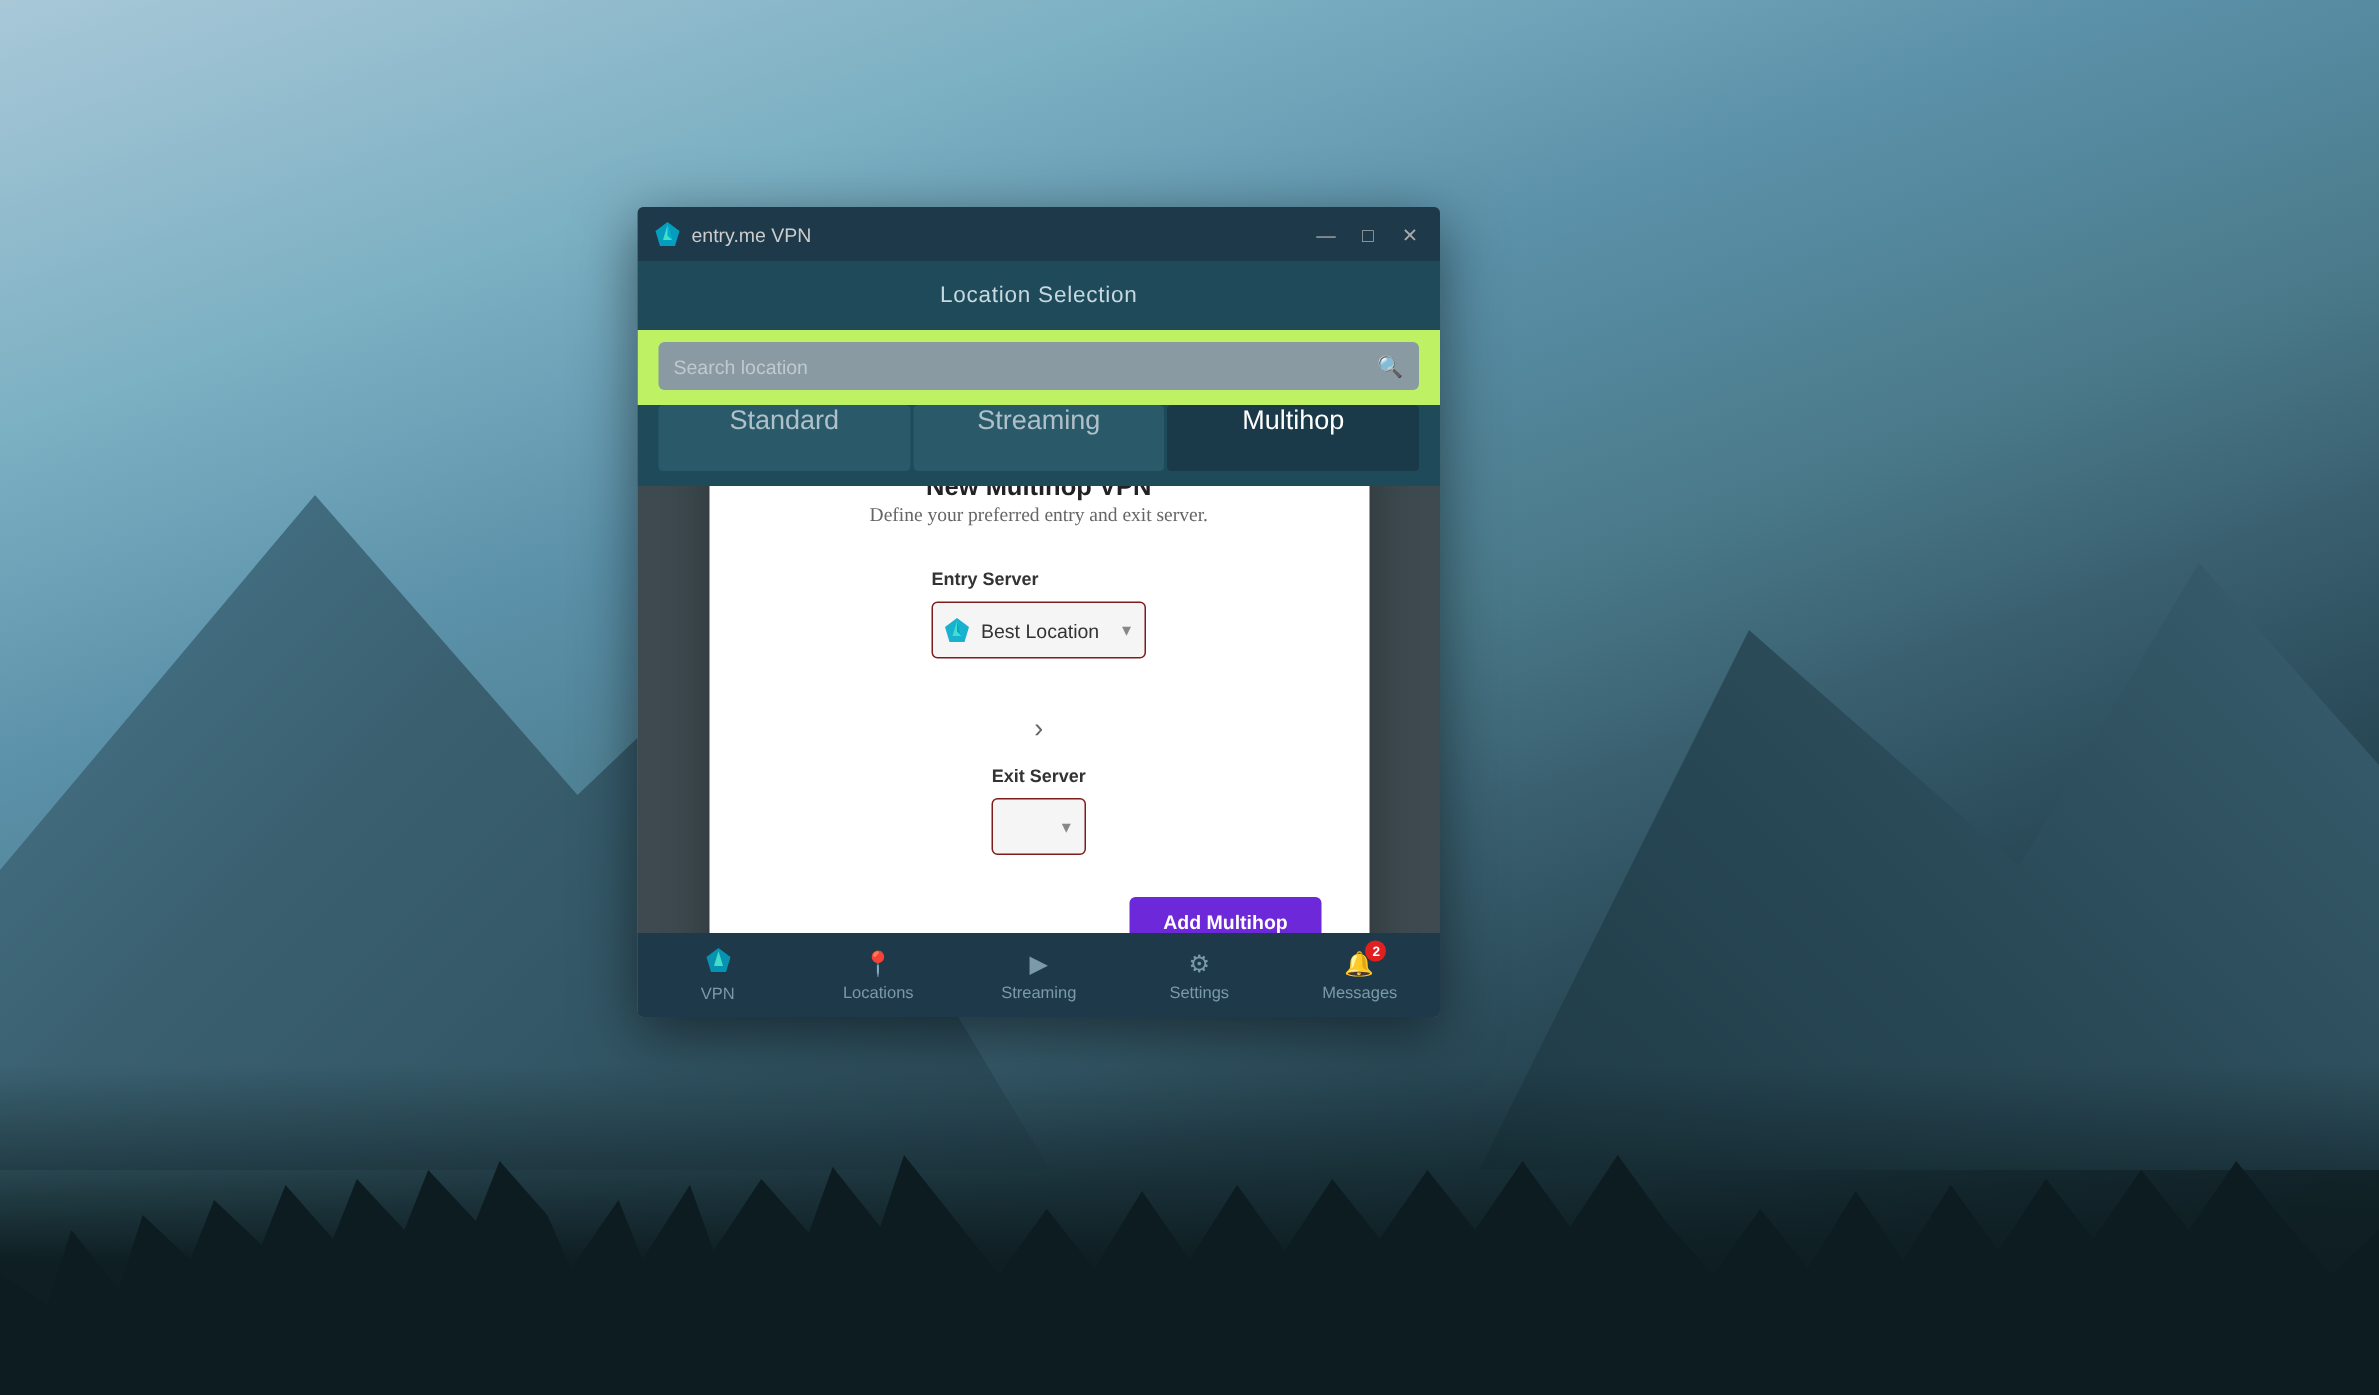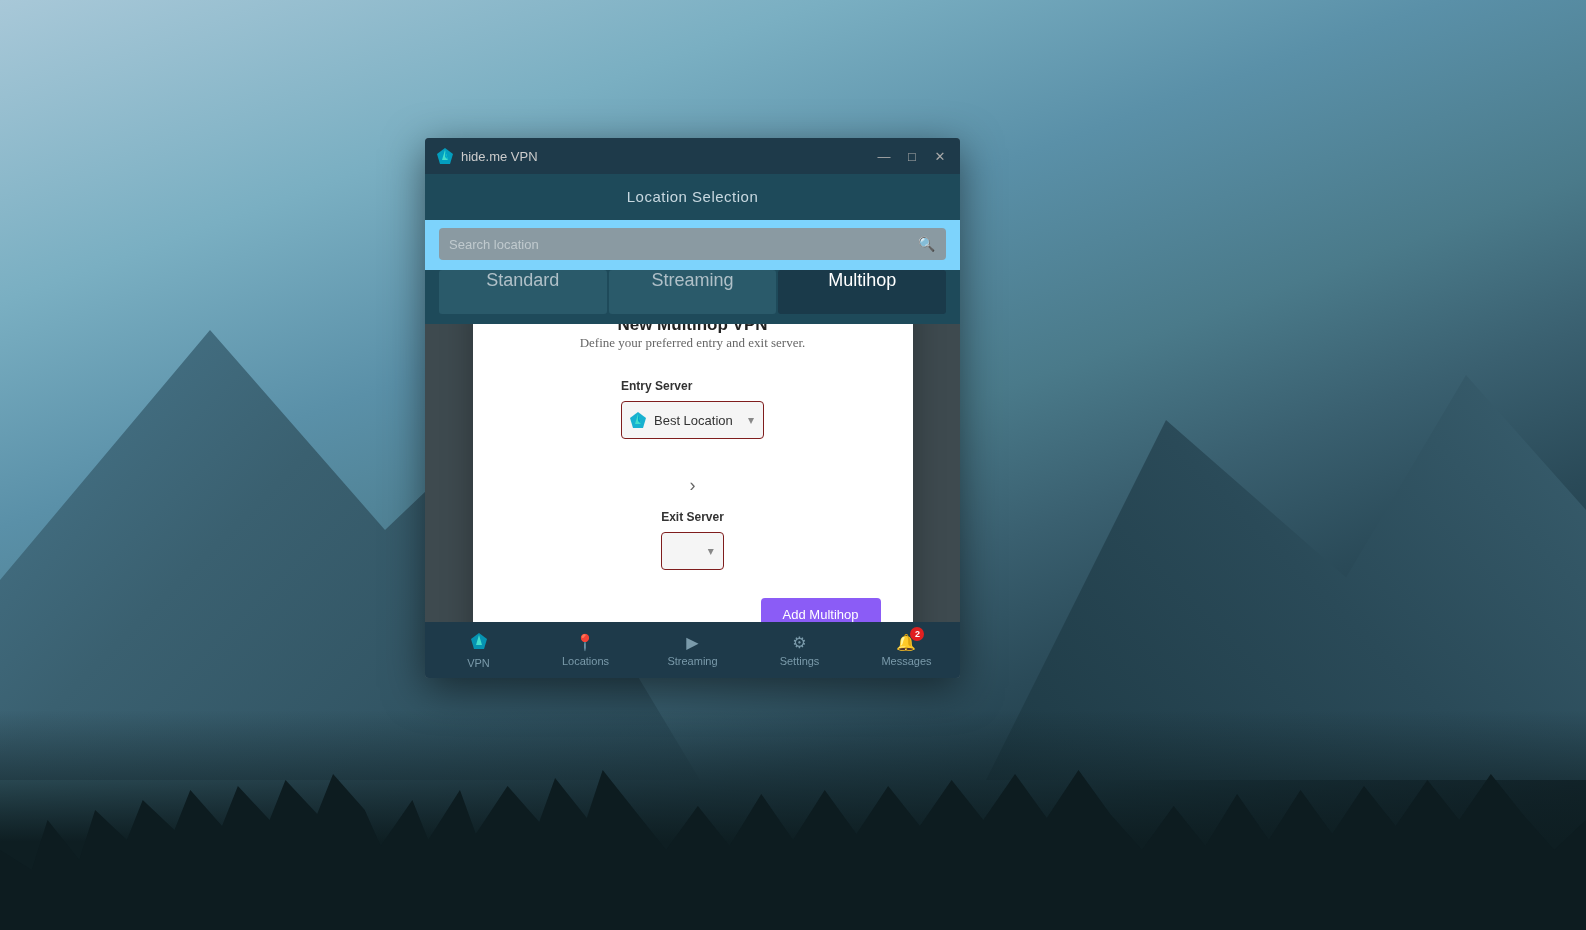--- a/index.html
+++ b/index.html
@@ -160,21 +160,21 @@
 
     .location-title {
       color: #c8d8e0;
       font-size: 15px;
       font-weight: 400;
       letter-spacing: 0.5px;
     }
 
     
     .search-bar {
-      background: #7dd3fc;
+      background: #bef264;
       padding: 8px 14px 10px;
       flex-shrink: 0;
     }
 
     .search-input-wrap {
       position: relative;
       background: #8a9aa2;
       border-radius: 4px;
       display: flex;
       align-items: center;
@@ -398,28 +398,28 @@
       margin-top: 22px;
       flex-shrink: 0;
     }
 
     .modal-footer {
       display: flex;
       justify-content: flex-end;
     }
 
     .add-btn {
-      background: #8b5cf6;
+      background: #6d28d9;
       color: #fff;
       border: none;
       border-radius: 4px;
       padding: 9px 22px;
       font-size: 13px;
       cursor: pointer;
-      font-weight: 400;
+      font-weight: 700;
     }
   </style>
 </head>
 <body>
 
 <div class="bg"></div>
 <div class="mountains">
   <div class="mountain-left"></div>
   <div class="mountain-right"></div>
 </div>
@@ -430,21 +430,21 @@
 <div class="app-window">
 
   <div class="title-bar">
     <div class="title-bar-logo">
 
       <svg class="logo-icon" viewBox="0 0 20 20">
         <polygon points="10,2 18,8 15,18 5,18 2,8" fill="#00aacc" opacity="0.9"></polygon>
         <polygon points="10,4 7,14 13,14" fill="#44ddcc"></polygon>
         <polygon points="10,4 13,14 10,11" fill="#00aacc"></polygon>
       </svg>
-      <span class="title-bar-title">hide.me VPN</span>
+      <span class="title-bar-title">entry.me VPN</span>
     </div>
     <div class="title-bar-controls">
       <div class="title-btn">—</div>
       <div class="title-btn">□</div>
       <div class="title-btn close">✕</div>
     </div>
   </div>
 
   <div class="app-header">
     <span class="location-title">Location Selection</span>

